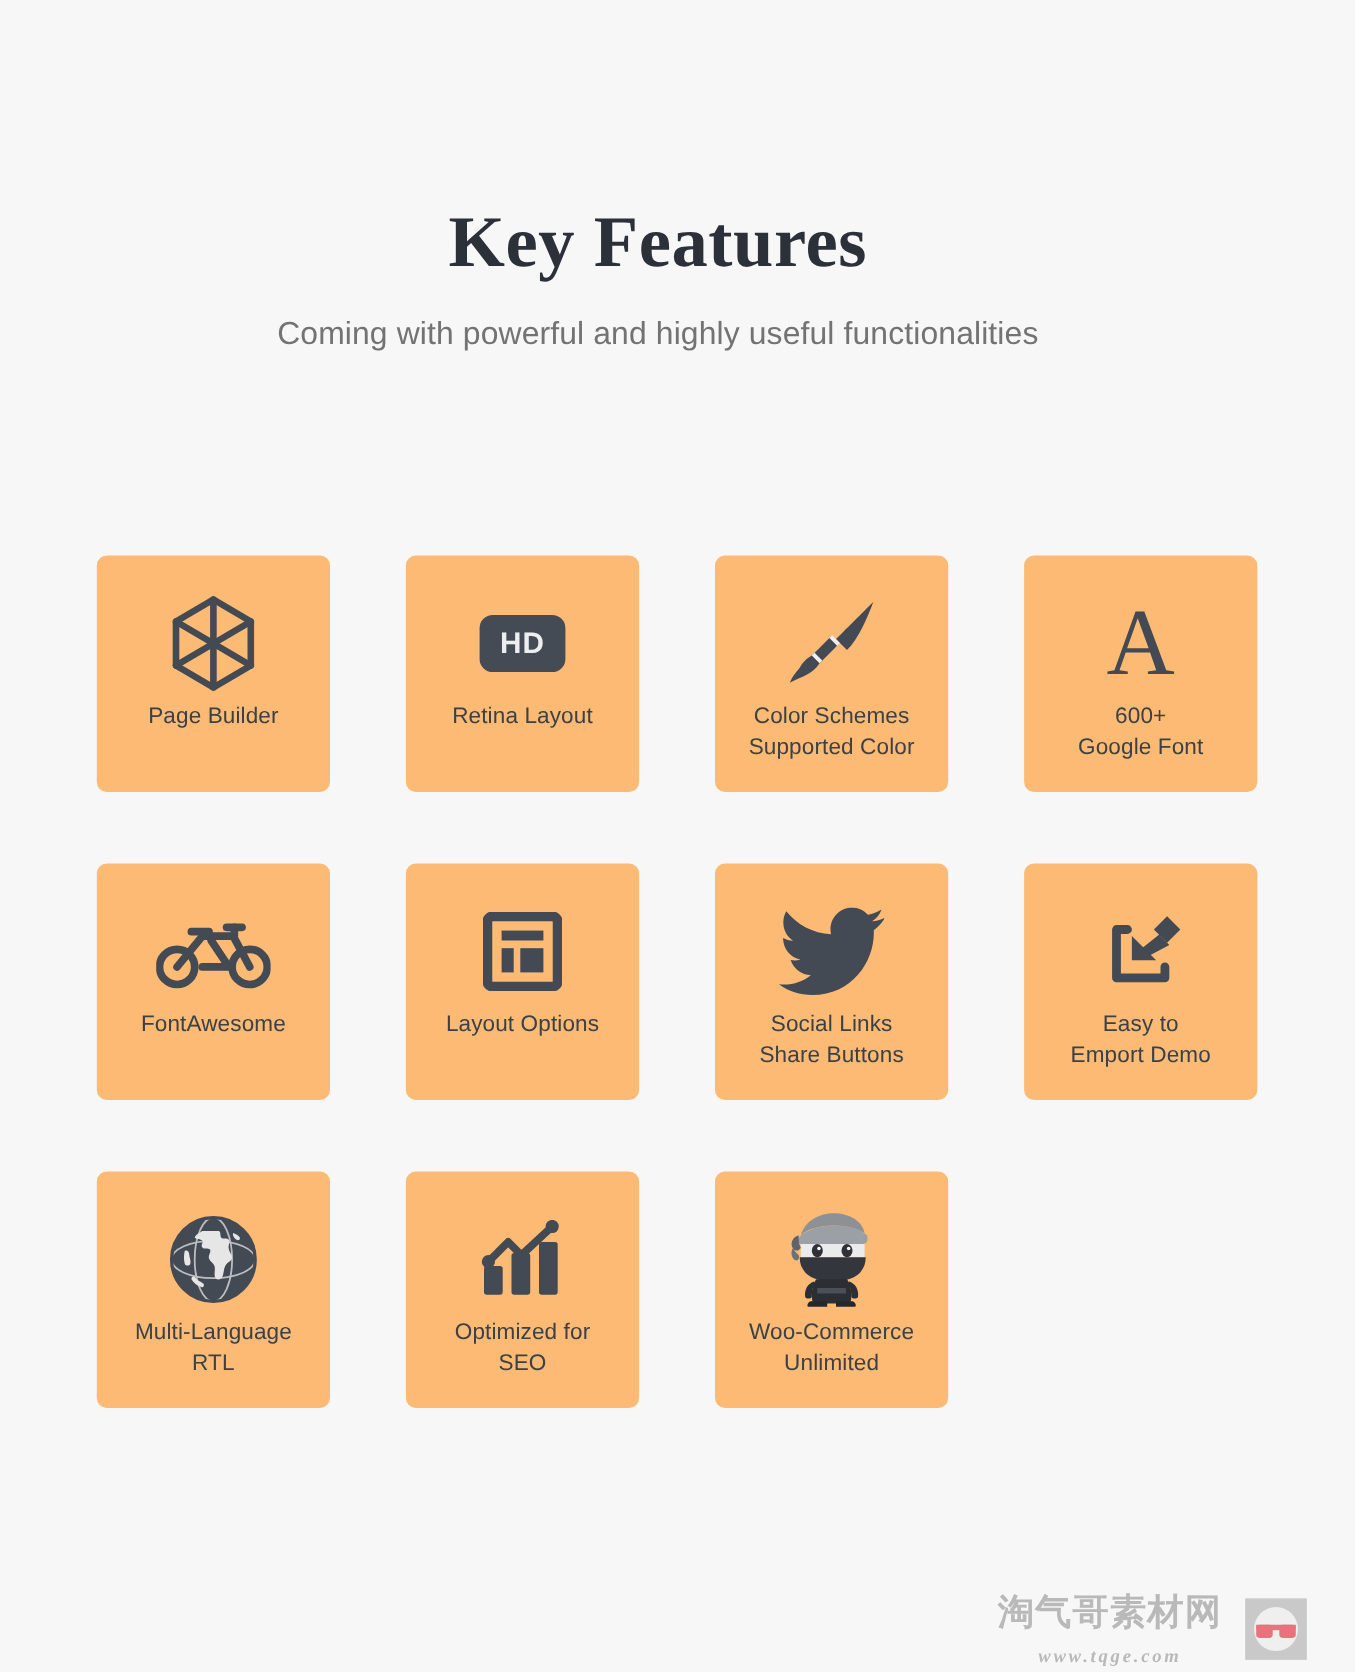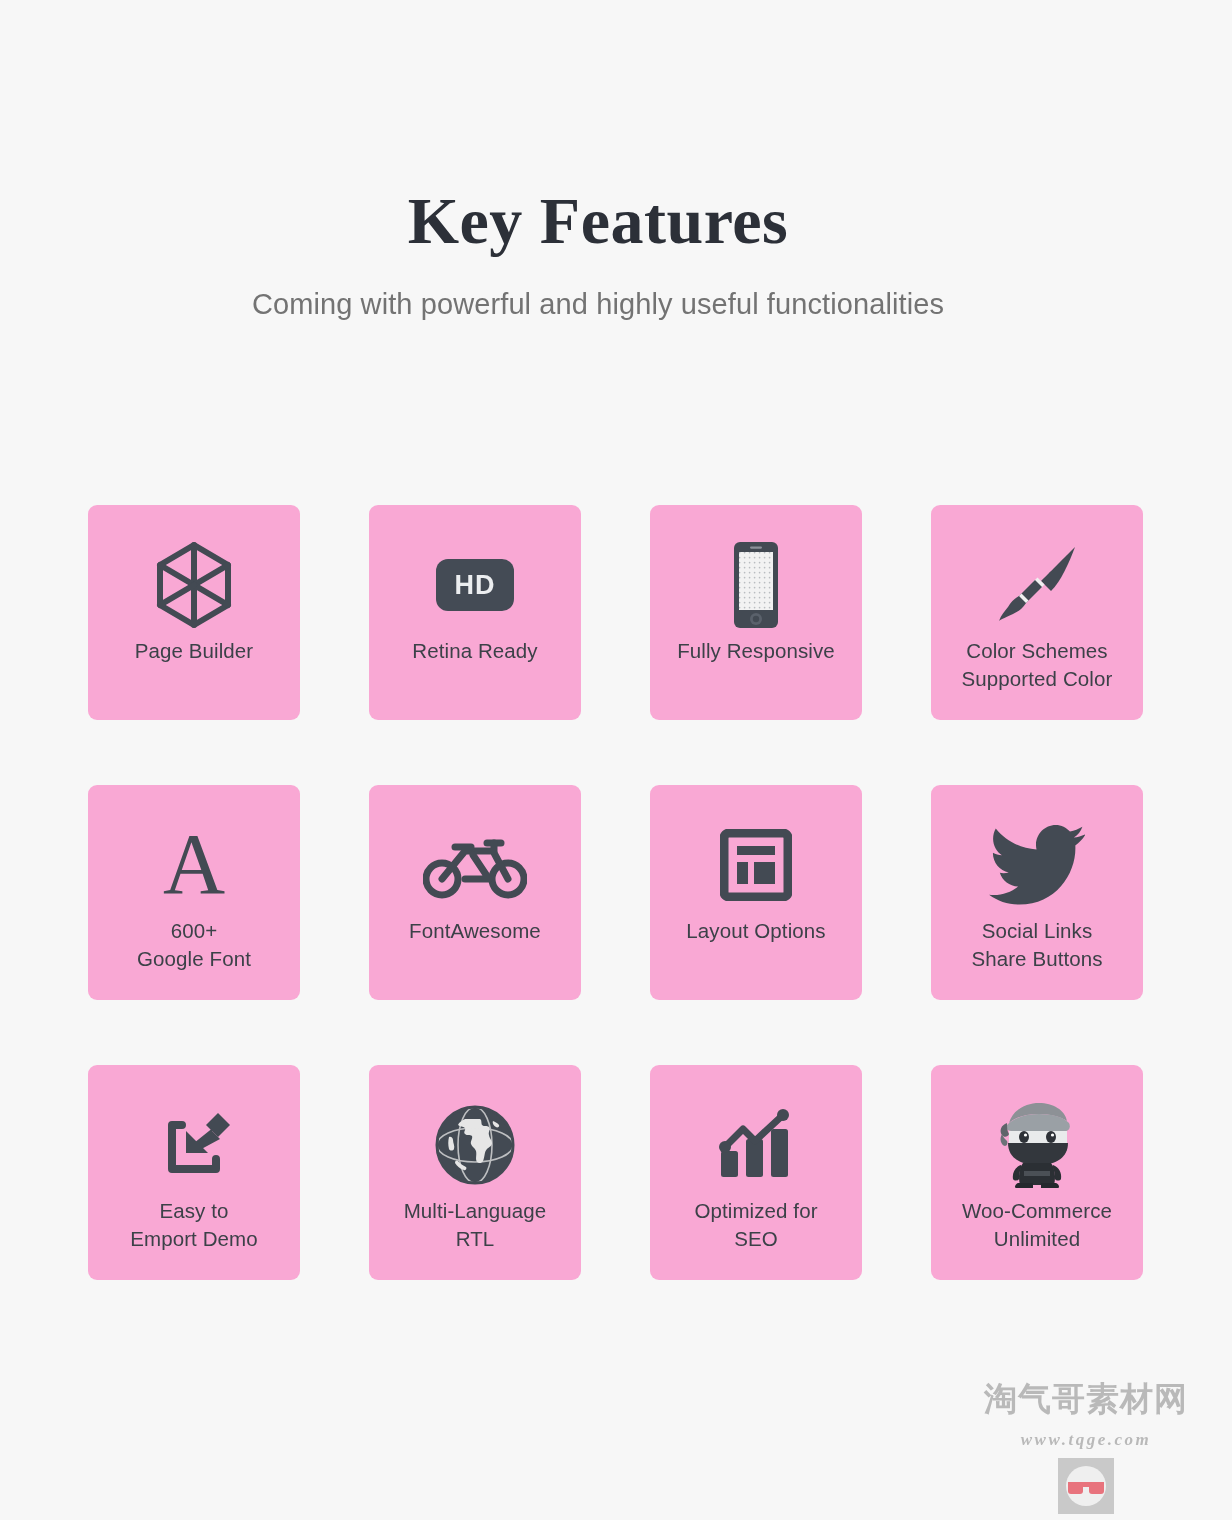--- a/index.html
+++ b/index.html
@@ -54,21 +54,21 @@
     top: 505px;
     width: 1056px;
     display: grid;
     grid-template-columns: repeat(4, 212px);
     grid-auto-rows: 215px;
     column-gap: 69px;
     row-gap: 65px;
   }
 
   .feature-card {
-    background: #f9a8d4;
+    background: #fdba74;
     border-radius: 9px;
     display: flex;
     flex-direction: column;
     align-items: center;
     justify-content: flex-start;
     padding-top: 34px;
     position: relative;
   }
 
   .feature-icon {
@@ -117,22 +117,21 @@
     font-weight: 400;
   }
 
   
   .watermark {
     position: absolute;
     right: 8px;
     bottom: 6px;
     display: flex;
     align-items: center;
-    gap: 10px;
-    flex-direction: column;
+    gap: 21px;
   }
 
   .wm-text {
     display: flex;
     flex-direction: column;
     align-items: center;
     line-height: 1;
   }
 
   .wm-cn {
@@ -191,44 +190,24 @@
       <div class="feature-label">
         <span>Page Builder</span>
       </div>
     </div>
 
     <div class="feature-card">
       <div class="feature-icon">
         <div class="hd-badge">HD</div>
       </div>
       <div class="feature-label">
-        <span>Retina Ready</span>
-      </div>
-    </div>
-
-    <div class="feature-card">
-      <div class="feature-icon">
-        <svg width="46" height="88" viewBox="0 0 46 88">
-          <defs>
-            <pattern id="dots" width="5" height="5" patternUnits="userSpaceOnUse">
-              <circle cx="1.6" cy="1.6" r="0.85" fill="#b9bcc0"></circle>
-            </pattern>
-          </defs>
-          <rect x="1" y="1" width="44" height="86" rx="6" fill="#434a53"></rect>
-          <rect x="6" y="11" width="34" height="58" fill="#f2f2f2"></rect>
-          <rect x="6" y="11" width="34" height="58" fill="url(#dots)"></rect>
-          <rect x="17" y="5.5" width="12" height="2.2" rx="1.1" fill="#8c9199"></rect>
-          <circle cx="23" cy="78" r="6" fill="#5a616b"></circle>
-          <circle cx="23" cy="78" r="3.2" fill="#434a53"></circle>
-        </svg>
-      </div>
-      <div class="feature-label">
-        <span>Fully Responsive</span>
-      </div>
-    </div>
+        <span>Retina Layout</span>
+      </div>
+    </div>
+
 
     <div class="feature-card">
       <div class="feature-icon">
         <svg width="88" height="88" viewBox="0 0 88 88">
           <g fill="#434a53">
             <path d="M82 6 C76 12 58 30 48 40 L58 50 C68 40 76 22 82 6 Z"></path>
             <path d="M44.5 36.5 L51.5 43.5 L47 48 L40 41 Z" fill="#f0f0f0"></path>
             <path d="M42 39 L49 46 L32 63 L25 56 Z"></path>
             <path d="M28.5 52.5 L35.5 59.5 L31 64 L24 57 Z" fill="#f0f0f0"></path>
             <path d="M26 55 L33 62 C29 68 26 70 20 73 C14 76 8 78 6 80 C8 74 12 70 15 66 C18 61 21 58 26 55 Z"></path>

